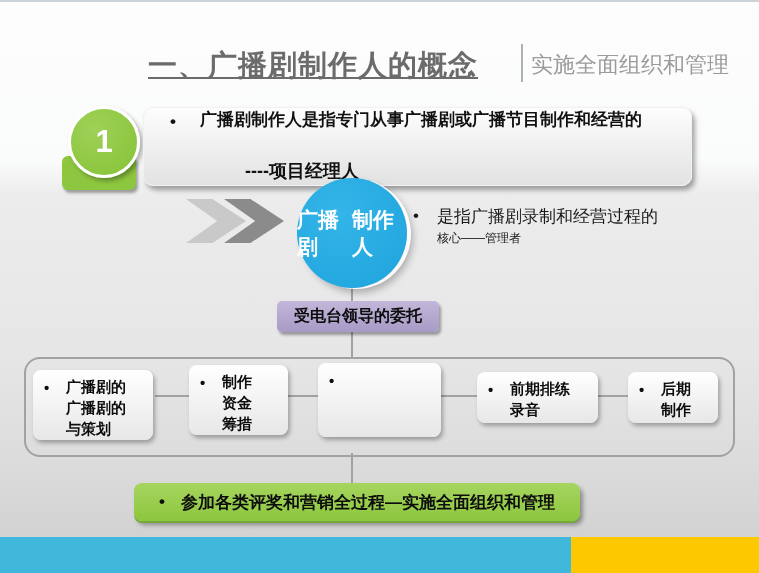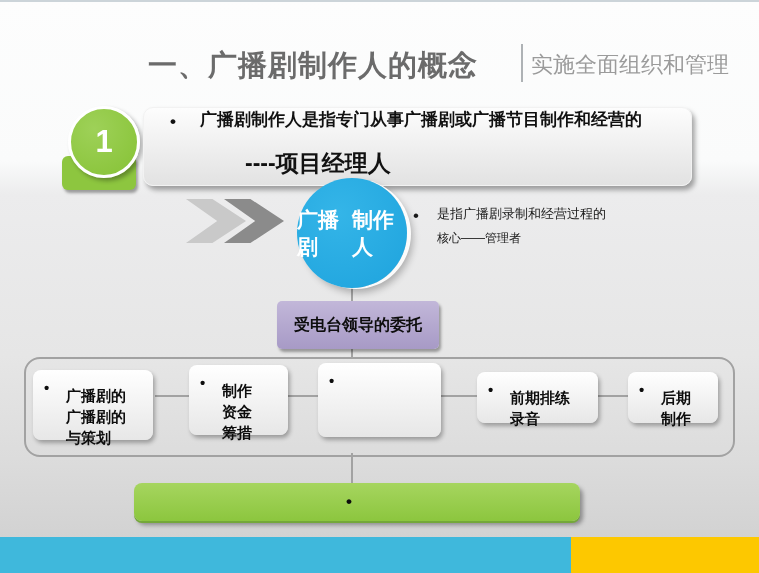--- a/index.html
+++ b/index.html
@@ -5,73 +5,73 @@
   html,body{margin:0;padding:0;background:#888;}
   #slide{
     position:relative;width:759px;height:573px;overflow:hidden;
     font-family:"Liberation Sans","DejaVu Sans",sans-serif;
     background:linear-gradient(180deg,#fdfdfd 0%,#fafbfb 28%,#ececed 34%,#e6e6e6 62%,#dcdcdc 80%,#d2d2d2 94%,#cfcfcf 100%);
   }
   .abs{position:absolute;}
   
   .top-hairline{left:0;top:0;width:759px;height:2px;background:#ccd4d9;}
   
-  .title{left:148px;top:46px;font-size:29px;font-weight:bold;color:#6b6b6b;letter-spacing:1px;white-space:nowrap;}
+  .title{left:148px;top:46px;font-size:29px;font-weight:bold;color:#6b6b6b;letter-spacing:1px;white-space:nowrap;text-decoration:underline;}
   .hsep{left:521px;top:44px;width:2px;height:38px;background:#aeb2b5;}
   .subtitle{left:531px;top:50px;font-size:22px;color:#9b9b9b;white-space:nowrap;}
   
   .step-tab{left:62px;top:156px;width:74px;height:34px;border-radius:6px;background:#8dc63f;
     box-shadow:2px 3px 3px rgba(0,0,0,.35);}
   .step-circle{left:68px;top:106px;width:66px;height:66px;border-radius:50%;
     background:radial-gradient(circle at 35% 30%,#9ed158,#86c235);
     border:3px solid #ffffff;box-shadow:3px 3px 4px rgba(0,0,0,.3);
     display:flex;align-items:center;justify-content:center;
     color:#ffffff;font-size:31px;font-weight:bold;}
   
   .def-box{left:143px;top:107px;width:547px;height:77px;border-radius:10px;
     background:linear-gradient(180deg,#fdfdfd,#e2e2e2);
     box-shadow:3px 4px 5px rgba(0,0,0,.35);border:1px solid #f2f2f2;}
   .def-bullet{left:170px;top:112px;font-size:17px;font-weight:bold;color:#111;}
   .def-line1{left:200px;top:108px;font-size:17px;font-weight:bold;color:#111;white-space:nowrap;}
-  .def-line2{left:245px;top:148px;font-size:23px;font-weight:bold;color:#111;white-space:nowrap;}
+  .def-line2{left:245px;top:159px;font-size:18px;font-weight:bold;color:#111;white-space:nowrap;}
   
   .chev{width:60px;height:44px;
     clip-path:polygon(0% 0%,44% 0%,100% 50%,44% 100%,0% 100%,52% 50%);
     filter:drop-shadow(3px 3px 2px rgba(0,0,0,.3));}
   .chev-light{left:186px;top:199px;background:#c9c9c9;z-index:1;}
   .chev-dark{left:224px;top:199px;background:#8b8b8b;z-index:2;}
   
   .vline{width:2px;background:#a2a2a2;}
   .vline-top{left:351px;top:286px;height:72px;}
   .vline-bottom{left:351px;top:453px;height:31px;}
   .producer-circle{left:297px;top:178px;width:110px;height:110px;border-radius:50%;
     background:radial-gradient(circle at 38% 32%,#34b5e8,#1ea3dd);
     box-shadow:4px 1px 0 rgba(255,255,255,.95),6px 5px 7px rgba(0,0,0,.25);
     display:flex;flex-direction:row;align-items:center;justify-content:center;
     color:#fff;font-weight:bold;font-size:21px;line-height:27px;z-index:3;}
   .note-bullet{left:413px;top:206px;font-size:17px;color:#1a1a1a;}
-  .note-line1{left:437px;top:205px;font-size:13px;color:#1a1a1a;white-space:nowrap;}
+  .note-line1{left:437px;top:205px;font-size:17px;color:#1a1a1a;white-space:nowrap;}
   .note-line2{left:437px;top:230px;font-size:12px;color:#1a1a1a;white-space:nowrap;}
   
-  .delegation{left:277px;top:301px;width:162px;height:48px;border-radius:5px;
+  .delegation{left:277px;top:301px;width:162px;height:31px;border-radius:5px;
     background:linear-gradient(180deg,#c2b7d9,#a79ac6);
     box-shadow:2px 3px 3px rgba(0,0,0,.35);
     display:flex;align-items:center;justify-content:center;
     font-size:16px;font-weight:bold;color:#0d0d0d;z-index:3;white-space:nowrap;}
   
   .frame{left:24px;top:357px;width:707px;height:96px;border:2px solid #a2a2a2;border-radius:16px;}
   .hconn{top:395px;height:2px;background:#a2a2a2;}
   .c1{left:155px;width:35px;} .c2{left:288px;width:31px;}
   .c3{left:440px;width:38px;} .c4{left:597px;width:32px;}
   
   .pbox{border-radius:8px;background:linear-gradient(180deg,#ffffff,#e7e7e7);
     box-shadow:2px 3px 4px rgba(0,0,0,.3);z-index:3;
     font-size:15px;font-weight:bold;color:#0d0d0d;line-height:21px;}
   .pbox .pb-bullet{position:absolute;left:11px;top:7px;}
-  .pbox .pb-text{position:absolute;left:33px;top:15px;white-space:nowrap;}
+  .pbox .pb-text{position:absolute;left:33px;top:6px;white-space:nowrap;}
   .pb1{left:33px;top:370px;width:120px;height:70px;}
   .pb2{left:189px;top:365px;width:99px;height:70px;}
   .pb3{left:318px;top:363px;width:123px;height:74px;}
   .pb4{left:477px;top:372px;width:121px;height:51px;}
   .pb5{left:628px;top:372px;width:90px;height:51px;}
   
   .summary{left:134px;top:483px;width:446px;height:38px;border-radius:8px;
     background:linear-gradient(180deg,#a6d55f,#8cc63e);
     box-shadow:0 2px 0 #74a839,3px 4px 4px rgba(0,0,0,.35);
     display:flex;align-items:center;justify-content:center;
@@ -155,18 +155,19 @@
     <span class="pb-text">
       <div>后期</div>
       <div>制作</div>
     </span>
   </div>
 
   <div class="abs vline vline-bottom"></div>
 
   <div class="abs summary">
     <span class="s-bullet">•</span>
+    <span>参加各类评奖和营销全过程—实施全面组织和管理</span>
   </div>
 
   <div class="abs bar-blue"></div>
   <div class="abs bar-yellow"></div>
 
 </div>
 
 </body></html>

